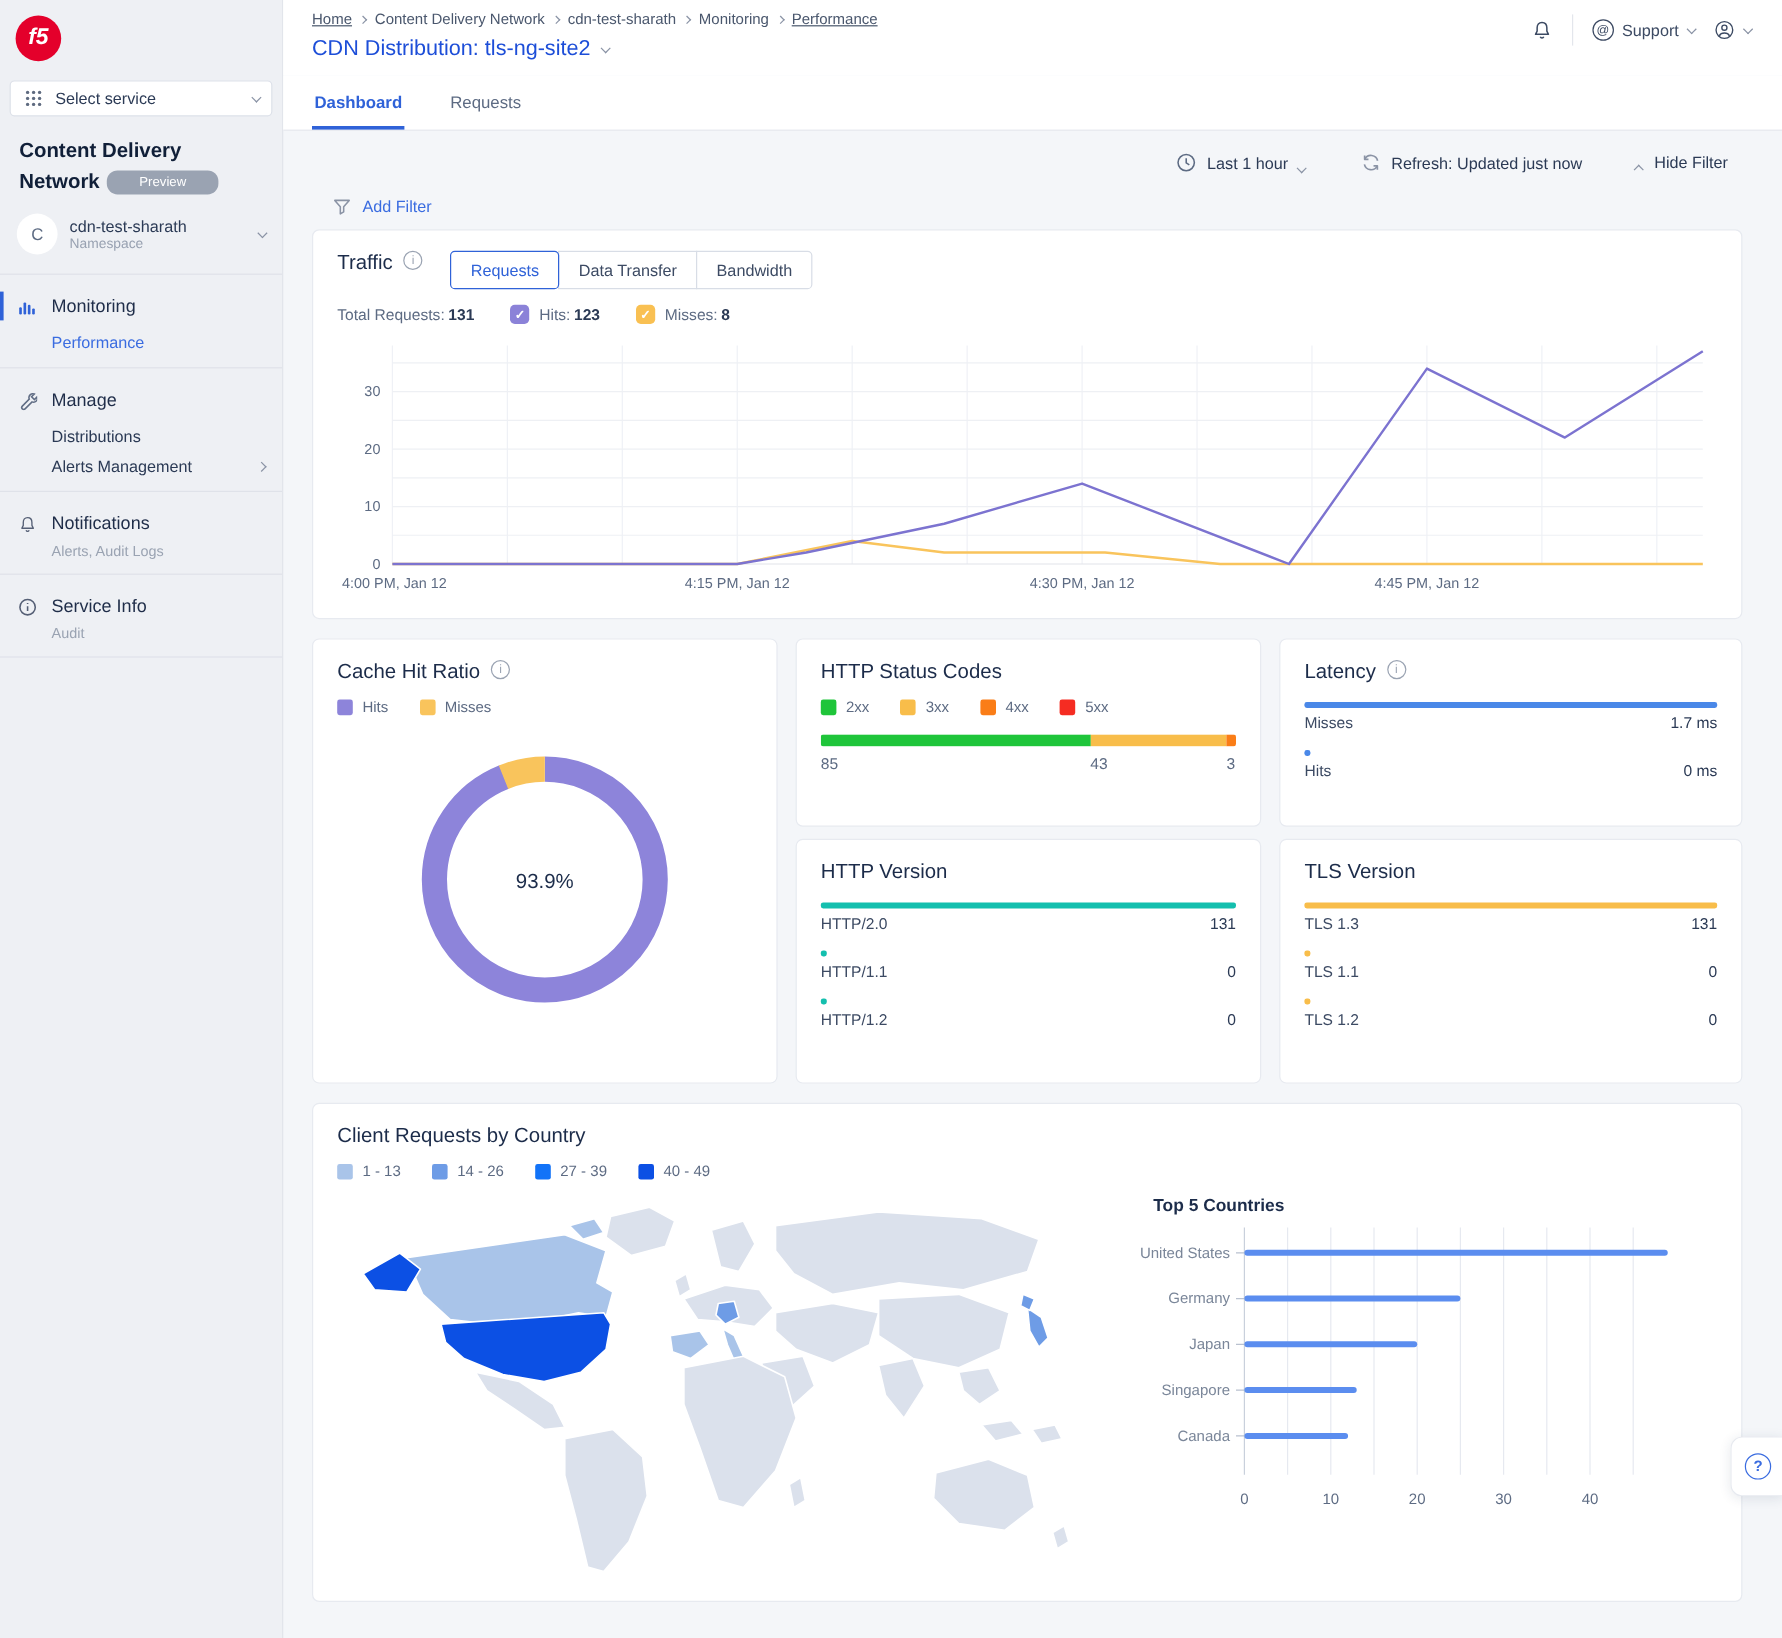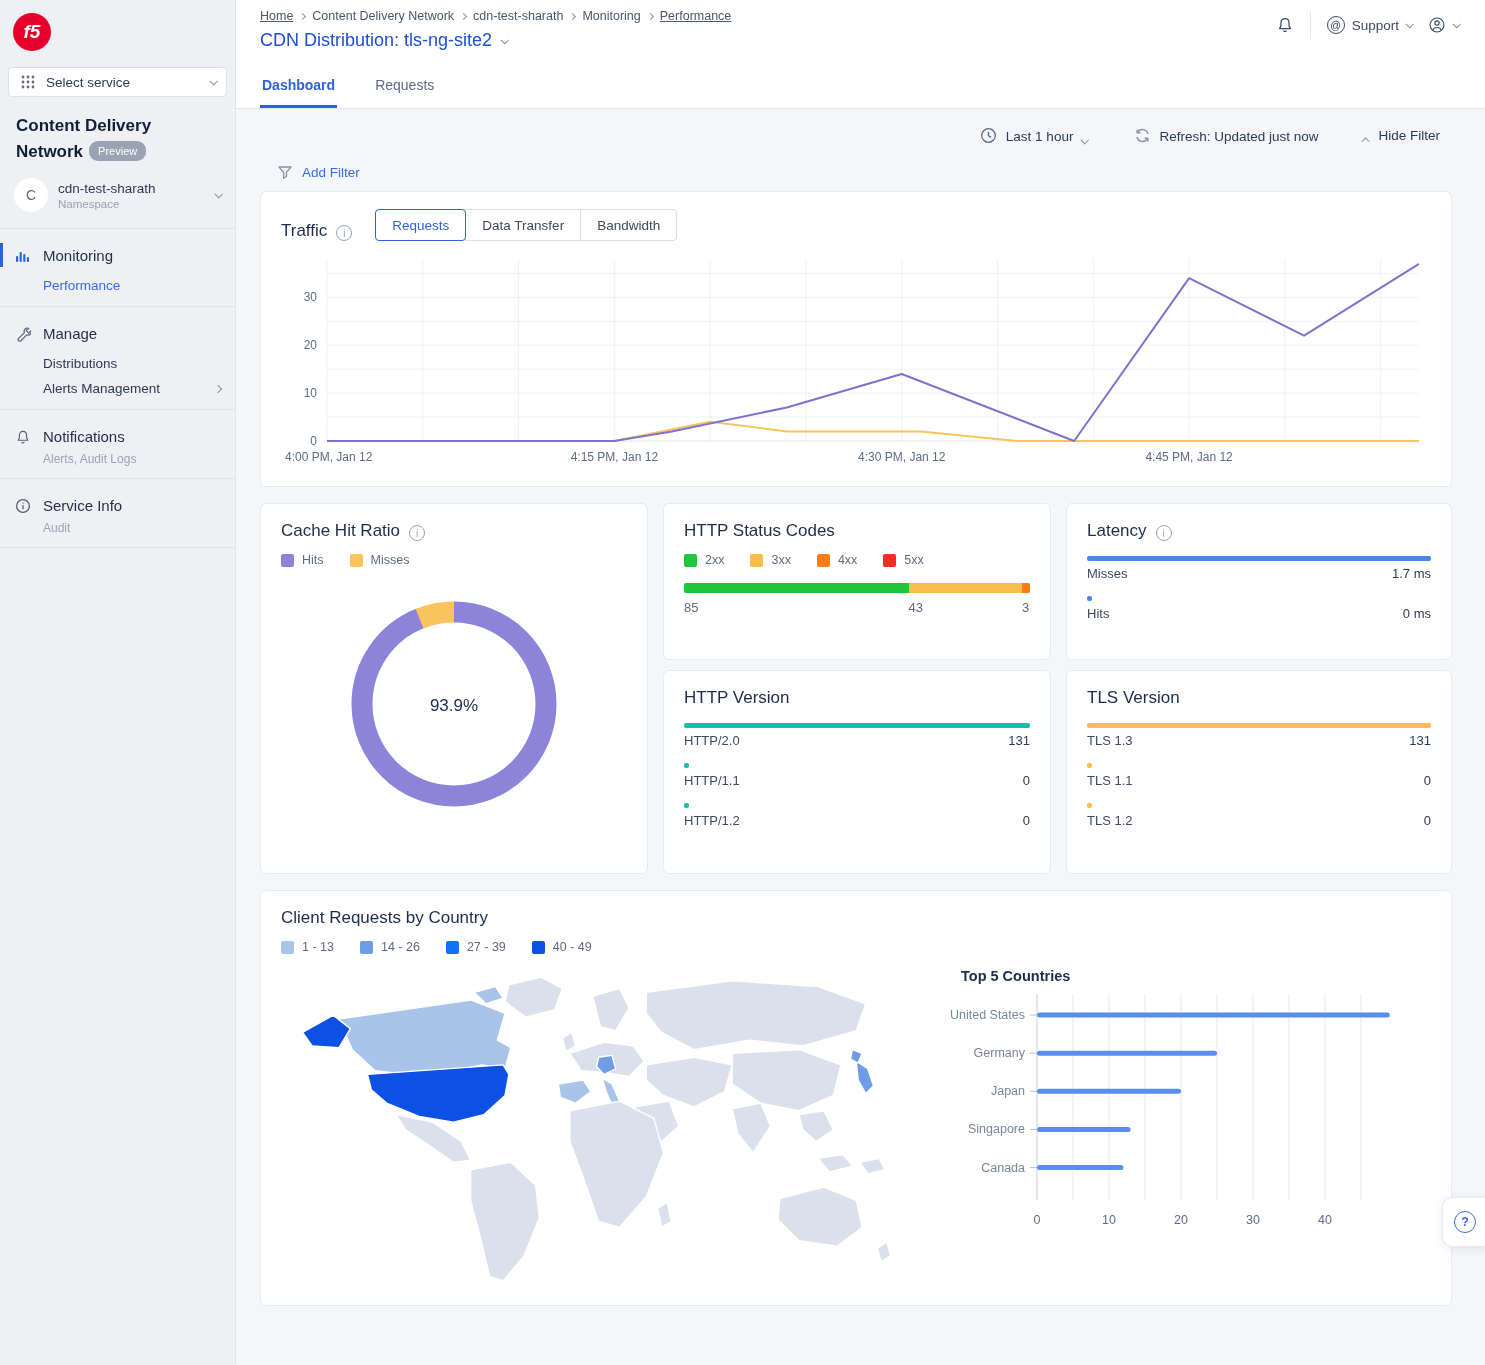--- a/index.html
+++ b/index.html
@@ -9,21 +9,21 @@
 
   
   .sidebar{width:236px;flex-shrink:0;background:#eef0f4;border-right:1px solid #e2e5eb;display:flex;flex-direction:column}
   .logo{margin:13px 0 4px 13px;width:38px;height:38px;border-radius:50%;background:#e4002b;color:#fff;
         font-weight:bold;font-style:italic;font-size:19px;display:flex;align-items:center;justify-content:center}
   .select-service{margin:12px 8px 0;background:#fff;border:1px solid #dde1e9;border-radius:4px;height:30px;
         display:flex;align-items:center;padding:0 10px;gap:9px;font-size:13.5px;color:#2b3a55;cursor:pointer}
   .select-service .chev{margin-left:auto}
   .product{padding:16px 16px 2px;font-size:17px;font-weight:bold;color:#101f38;line-height:1.5}
   .pill{display:inline-block;background:#9aa3b2;color:#fff;font-size:11px;font-weight:normal;
-        padding:2px 9px;border-radius:9px;margin-left:6px;vertical-align:2px}
+        padding:2px 27px;border-radius:9px;margin-left:6px;vertical-align:2px}
   .namespace{display:flex;align-items:center;gap:10px;padding:12px 14px 16px;border-bottom:1px solid #dfe2e9;cursor:pointer}
   .avatar-c{width:34px;height:34px;background:#fff;border-radius:50%;display:flex;align-items:center;
         justify-content:center;color:#5d6b83;font-size:14px;flex-shrink:0}
   .ns-name{font-size:13.5px;color:#2b3a55}
   .ns-sub{font-size:11.5px;color:#98a1b1;margin-top:2px}
   .namespace .chev{margin-left:auto}
   .side-sec{border-bottom:1px solid #dfe2e9;padding:6px 0 12px}
   .nav-row{position:relative;display:flex;align-items:flex-start;gap:11px;padding:12px 14px 4px;font-size:15px;
         color:#1f2d49;font-weight:500;cursor:pointer}
   .nav-row.active::before{content:"";position:absolute;left:0;top:8px;bottom:2px;width:3px;background:#2f62d8}
@@ -57,21 +57,21 @@
   .tab{padding:14px 2px 12px;font-size:14px;color:#5d6b83;border-bottom:3px solid transparent;cursor:pointer}
   .tab.active{color:#2f62d8;font-weight:bold;border-bottom-color:#2f62d8}
 
   .content{padding:0 33px 0 24px;flex:1}
   .filter-row{display:flex;justify-content:flex-end;align-items:center;gap:46px;padding:17px 12px 4px 0;
         font-size:13.5px;color:#2b3a55}
   .filter-item{display:flex;align-items:flex-end;gap:8px;cursor:pointer}
   .add-filter{display:flex;align-items:center;gap:8px;padding:15px 0 10px 16px;font-size:13.5px;color:#3a6ce0;cursor:pointer}
 
   .card{background:#fff;border:1px solid #e7eaf0;border-radius:6px;padding:17px 20px}
-  .card-title-row{display:flex;align-items:flex-end;gap:9px}
+  .card-title-row{display:flex;align-items:flex-start;gap:9px}
   .card-title{font-size:17px;color:#1c2c4a}
   .info-ico{width:16px;height:16px;border:1.3px solid #9aa3b2;border-radius:50%;color:#9aa3b2;font-size:10px;
         display:inline-flex;align-items:center;justify-content:center}
   .info-ico::after{content:"i"}
 
   
   .seg{display:flex;margin-left:14px}
   .seg button{height:32px;padding:0 16px;font-size:13.5px;border:1px solid #d8dde6;background:#fff;
         color:#3c4a63;cursor:pointer;margin-left:-1px;font-family:inherit}
   .seg button:first-child{border-radius:4px 0 0 4px;margin-left:0}
@@ -309,20 +309,37 @@
       </div>
 
       <section class="card">
         <div class="card-title-row">
           <span class="card-title">Traffic</span>
           <span class="info-ico"></span>
           <span class="seg">
             <button class="active">Requests</button>
             <button>Data Transfer</button>
             <button>Bandwidth</button>
+          </span>
+        </div>
+        <div class="stats-row">
+          <span class="stat">
+            <span>Total Requests:</span><b>131</b>
+          </span>
+          <span class="cb-wrap">
+            <span class="cb" id="cb-hits" style="background: rgb(139, 130, 216);"></span>
+            <span class="stat">
+              <span>Hits:</span><b>123</b>
+            </span>
+          </span>
+          <span class="cb-wrap">
+            <span class="cb" id="cb-misses" style="background: rgb(249, 192, 82);"></span>
+            <span class="stat">
+              <span>Misses:</span><b>8</b>
+            </span>
           </span>
         </div>
         <div class="chart-box" id="traffic-chart"><svg width="1150" height="218">
               <line x1="46" y1="8" x2="46" y2="190" stroke="#eff1f6"></line>
               <line x1="141.78947368421052" y1="8" x2="141.78947368421052" y2="190" stroke="#eff1f6"></line>
               <line x1="237.57894736842104" y1="8" x2="237.57894736842104" y2="190" stroke="#eff1f6"></line>
               <line x1="333.36842105263156" y1="8" x2="333.36842105263156" y2="190" stroke="#eff1f6"></line>
               <line x1="429.1578947368421" y1="8" x2="429.1578947368421" y2="190" stroke="#eff1f6"></line>
               <line x1="524.9473684210527" y1="8" x2="524.9473684210527" y2="190" stroke="#eff1f6"></line>
               <line x1="620.7368421052631" y1="8" x2="620.7368421052631" y2="190" stroke="#eff1f6"></line>

